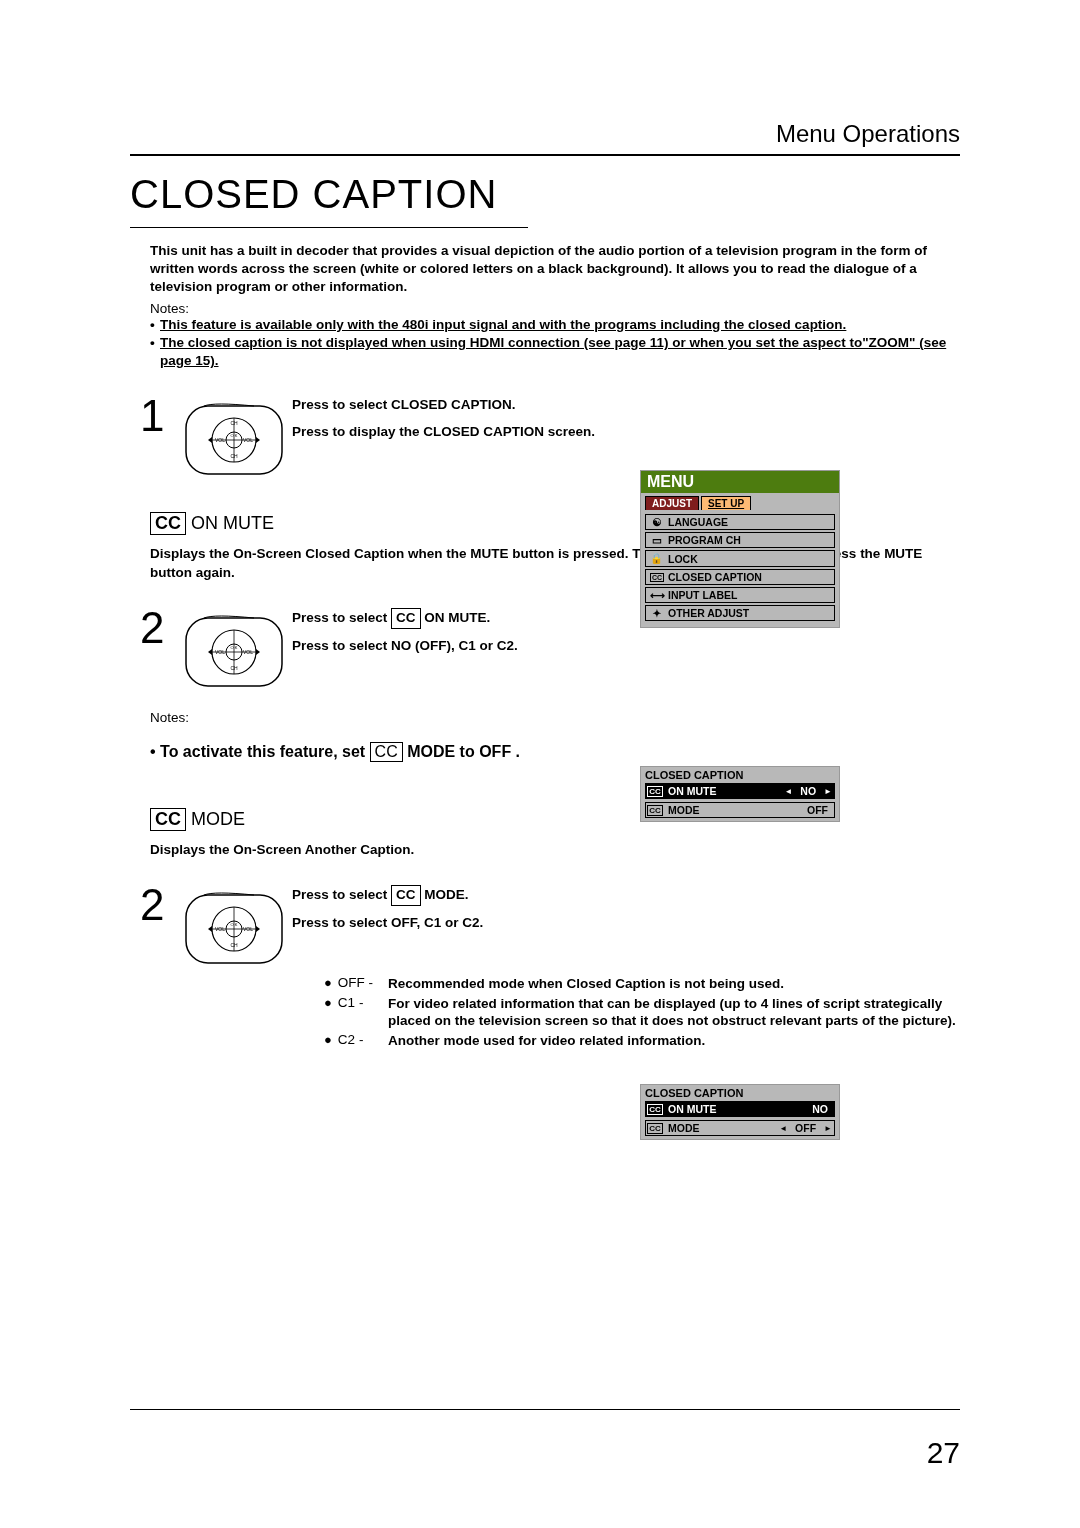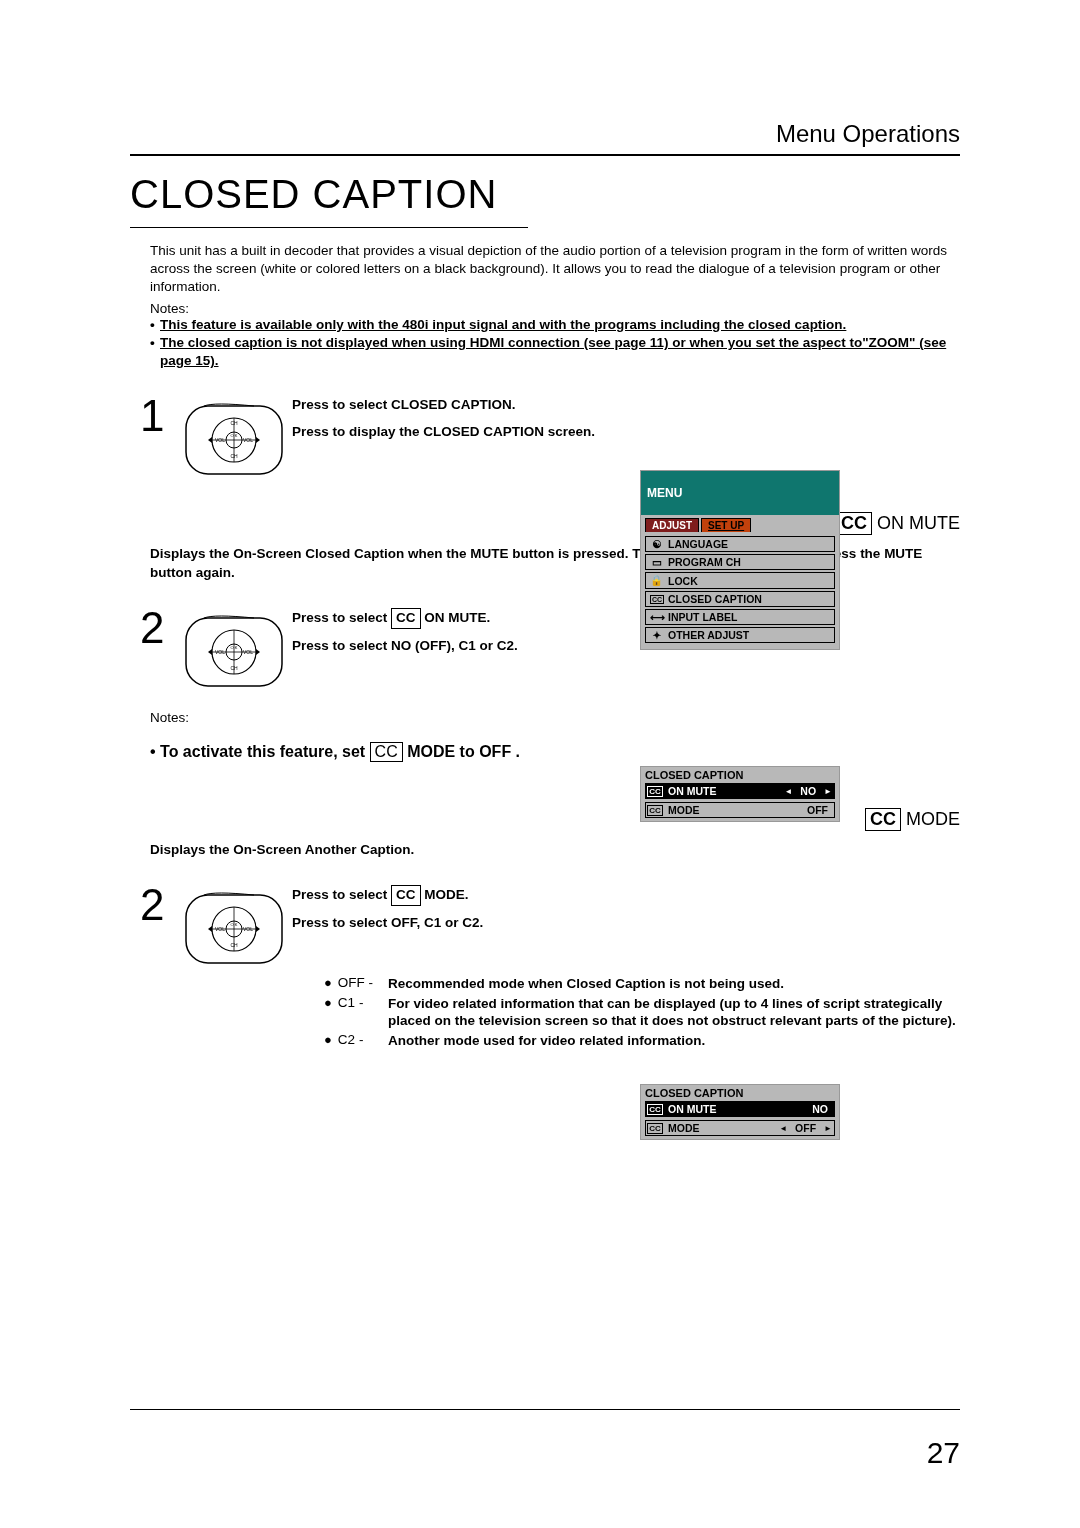--- a/index.html
+++ b/index.html
@@ -2,44 +2,44 @@
 <html><head>
 <meta charset="utf-8">
 <style>
   * { box-sizing: border-box; }
   body { margin: 0; padding: 0; font-family: Arial, Helvetica, sans-serif; background: #fff; color: #000; width: 1080px; }
   .page { width: 1080px; height: 1528px; position: relative; padding: 120px 120px 60px 130px; }
   .top-header { text-align: right; font-size: 24px; margin-bottom: 6px; }
   .hr-top { border: none; border-top: 2px solid #000; margin: 0; }
   .main-title { font-size: 40px; font-weight: normal; margin: 16px 0 10px 0; letter-spacing: 1px; }
   .hr-sub { border: none; border-top: 1px solid #000; margin: 0 0 14px 0; width: 48%; }
-  .intro { font-size: 13.5px; font-weight: normal; line-height: 1.35; margin-left: 20px; }
+  .intro { font-size: 13.5px; font-weight: bold; line-height: 1.35; margin-left: 20px; }
   .intro-notes-label { font-size: 13.5px; margin-left: 20px; margin-top: 4px; }
   .notes-list { margin-left: 20px; font-size: 13.5px; font-weight: bold; line-height: 1.35; }
   .notes-list .row { display: flex; }
   .notes-list .bullet { width: 10px; }
   .notes-list .txt { flex: 1; text-decoration: underline; }
   .step-row { display: flex; align-items: flex-start; margin-top: 24px; }
   .big-num { font-size: 44px; font-weight: normal; line-height: 1; width: 44px; margin-left: 10px; }
   .remote-svg { width: 100px; height: 80px; flex: none; margin: 6px 8px 0 0; }
   .step-text { font-size: 13.5px; font-weight: bold; line-height: 1.4; flex: 1; padding-top: 2px; }
   .step-text .line { margin-bottom: 8px; }
   .boxed { border: 1px solid #000; padding: 0 4px; display: inline-block; font-weight: bold; }
   .grey-box { border: 1px solid #000; font-weight: normal; display: inline-block; padding: 0 4px; }
-  .section-heading { margin-top: 32px; margin-left: 20px; font-size: 18px; text-align: right; }
+  .section-heading { margin-top: 32px; margin-left: 20px; font-size: 18px; }
   .section-heading .lbl { font-size: 18px; }
   .section-desc { font-size: 13.5px; font-weight: bold; margin-left: 20px; margin-top: 10px; line-height: 1.35; }
   .sub-notes-label { font-size: 13.5px; margin-left: 20px; margin-top: 18px; }
   .sub-note { font-size: 16px; font-weight: bold; margin-left: 20px; margin-top: 17px; }
   .menu-panel { position: absolute; border: 1px solid #999; background: #b8b8b8; font-family: Arial, sans-serif; font-size: 11px; font-weight: bold; color: #000; }
-  .menu-title-bar { background: #0f766e; color: #fff; padding: 15px 6px; font-size: 12px; }
+  .menu-title-bar { background: #4d7c0f; color: #fff; padding: 2px 6px; font-size: 16px; }
   .menu-tabs { display: flex; padding: 3px 4px 2px 4px; }
   .tab { border: 1px solid #000; padding: 1px 6px; border-bottom: none; margin-right: 2px; font-size: 10px; }
   .tab-active { background: #7f1d1d; color: #fff; }
-  .tab-inactive { background: #c2410c; color: #000; text-decoration: underline; }
+  .tab-inactive { background: #fdba74; color: #000; text-decoration: underline; }
   .menu-items { padding: 0 4px 6px 4px; }
   .menu-item { border: 1px solid #000; background: #b8b8b8; margin-top: 2px; padding: 1px 4px; display: flex; align-items: center; font-size: 10.5px; }
   .mi-icon { width: 14px; display: inline-block; text-align: center; margin-right: 4px; }
   .cc-panel { position: absolute; border: 1px solid #999; background: #b8b8b8; font-size: 10.5px; font-weight: bold; }
   .cc-title { padding: 2px 4px; font-size: 11px; }
   .cc-row { display: flex; border: 1px solid #000; margin: 0 4px 3px 4px; align-items: center; }
   .cc-row-hl { background: #000; color: #fff; }
   .cc-row-plain { background: #b8b8b8; color: #000; }
   .cc-icon { width: 16px; text-align: center; font-size: 8px; border: 1px solid currentColor; margin: 1px; padding: 0; }
   .cc-label { flex: 1; padding: 1px 4px; }

